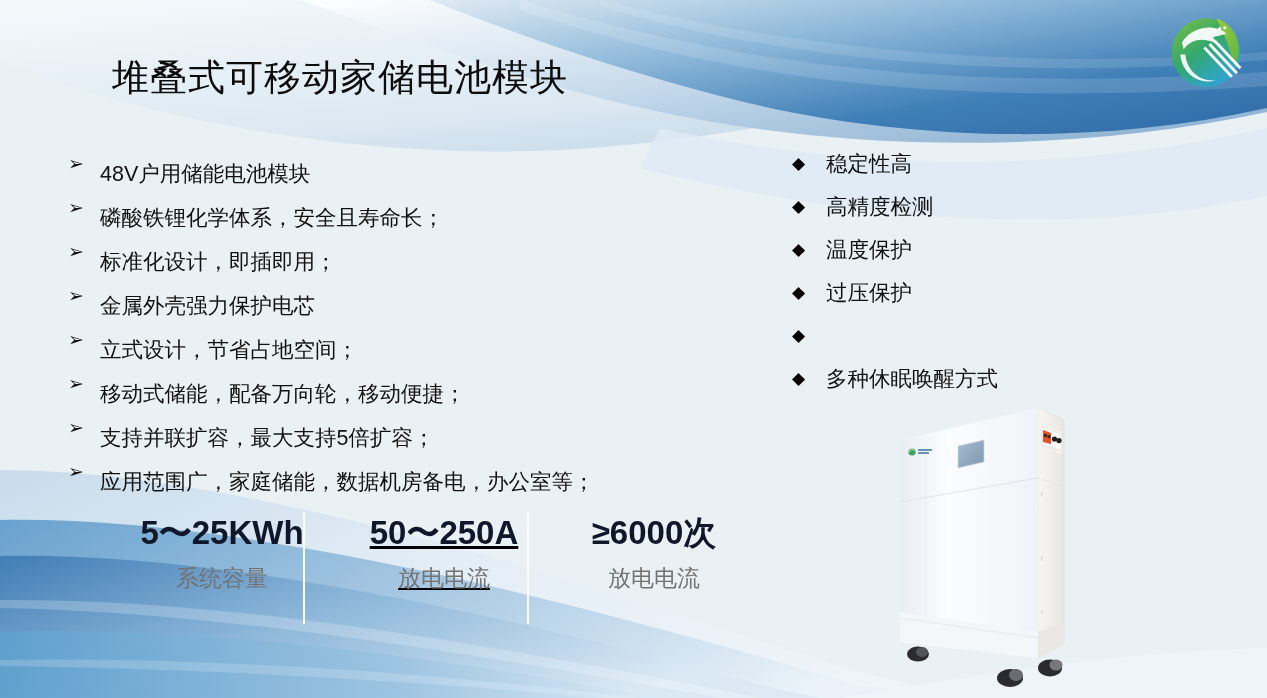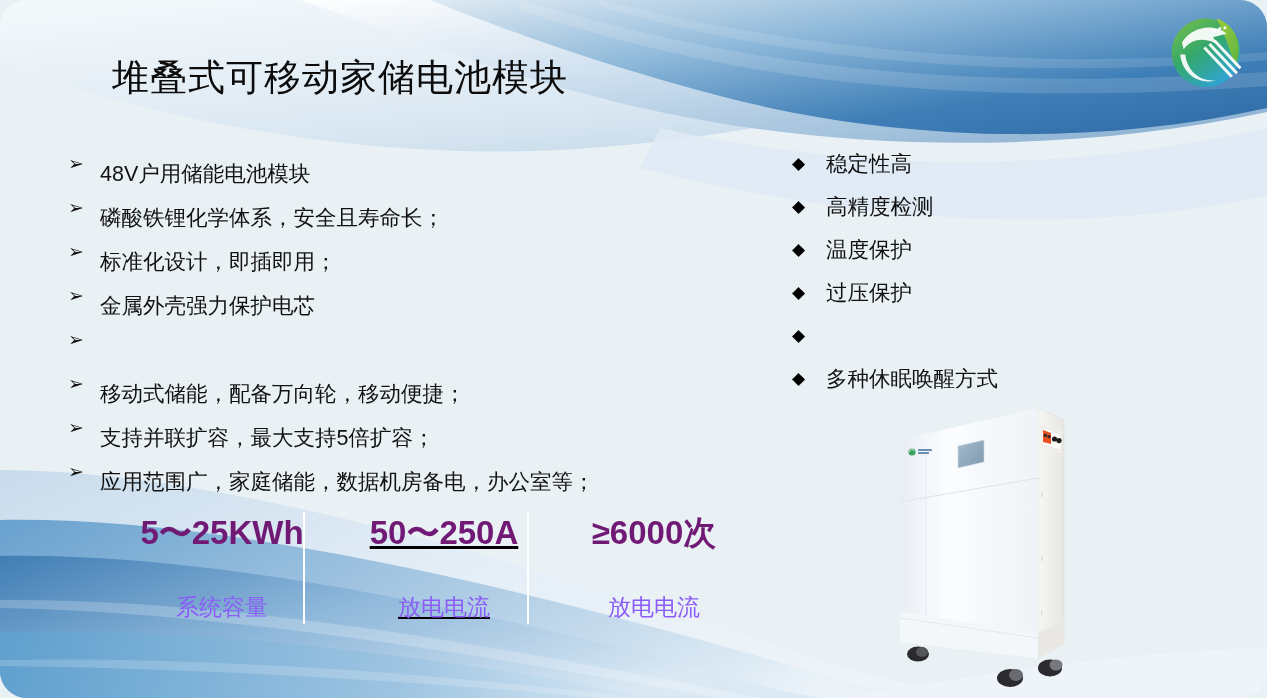--- a/index.html
+++ b/index.html
@@ -2,21 +2,21 @@
 <html><head>
 <meta charset="utf-8">
 <style>
   * { margin:0; padding:0; box-sizing:border-box; }
   html,body { width:1267px; height:698px; overflow:hidden; }
   body {
     background:#eaf1f5;
     font-family:"Liberation Sans","DejaVu Sans",sans-serif;
     position:relative;
   }
-  .slide { position:absolute; inset:0; overflow:hidden;border-radius:27px; }
+  .slide { position:absolute; inset:0; overflow:hidden; }
 
   
   .bg-svg { position:absolute; inset:0; width:1267px; height:698px; }
 
   
   .logo { position:absolute; left:1163px; top:8px; width:86px; height:86px; }
 
   
   .title {
     position:absolute; left:112px; top:54px;
@@ -43,26 +43,26 @@
   }
   .right-list .mark {
     width:34px; flex:none; font-size:17px; line-height:28px; color:#000;
   }
   .right-list .txt { line-height:28px; white-space:nowrap; }
 
   
   .stats { position:absolute; left:96px; top:512px; width:680px; height:112px; }
   .stat { position:absolute; text-align:center; width:200px; }
   .stat .val {
-    font-size:33px; font-weight:bold; color:#701a75;
+    font-size:33px; font-weight:bold; color:#0f172a;
     line-height:42px; white-space:nowrap;
   }
   .stat .lbl {
-    font-size:23px; color:#8b5cf6; line-height:34px;
-    margin-top:36px; white-space:nowrap;
+    font-size:23px; color:#737373; line-height:34px;
+    margin-top:7px; white-space:nowrap;
   }
   .stat-0 { left:26px; }
   .stat-1 { left:248px;text-decoration:underline; }
   .stat-2 { left:458px; }
   .divider {
     position:absolute; width:2px; background:#ffffff; top:0px; height:112px;
     opacity:.95;
   }
   .divider-0 { left:207px; }
   .divider-1 { left:431px; }
@@ -179,20 +179,21 @@
     <div class="row">
       <span class="mark">➢</span>
       <span class="txt">标准化设计，即插即用；</span>
     </div>
     <div class="row">
       <span class="mark">➢</span>
       <span class="txt">金属外壳强力保护电芯</span>
     </div>
     <div class="row">
       <span class="mark">➢</span>
+      <span class="txt">立式设计，节省占地空间；</span>
     </div>
     <div class="row">
       <span class="mark">➢</span>
       <span class="txt">移动式储能，配备万向轮，移动便捷；</span>
     </div>
     <div class="row">
       <span class="mark">➢</span>
       <span class="txt">支持并联扩容，最大支持5倍扩容；</span>
     </div>
     <div class="row">

